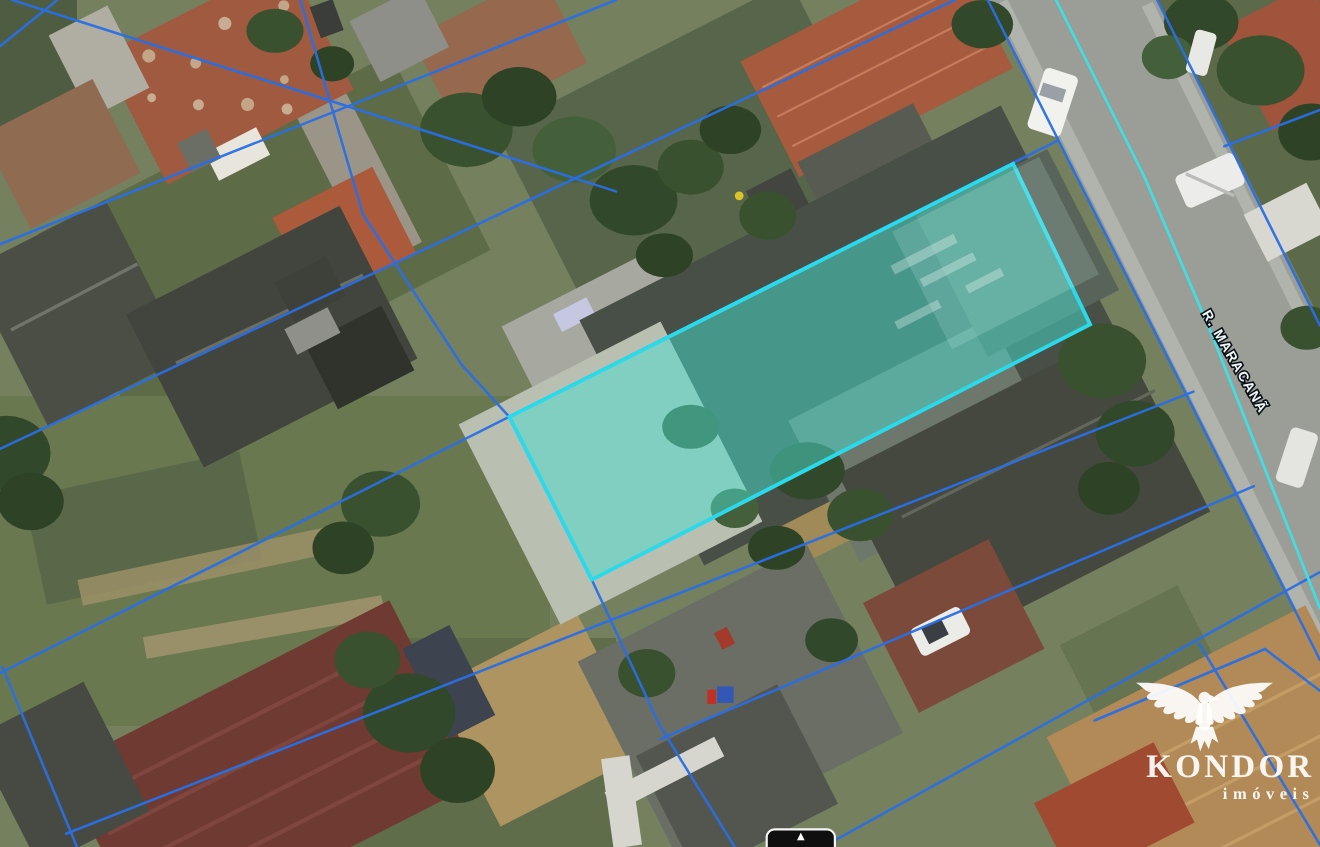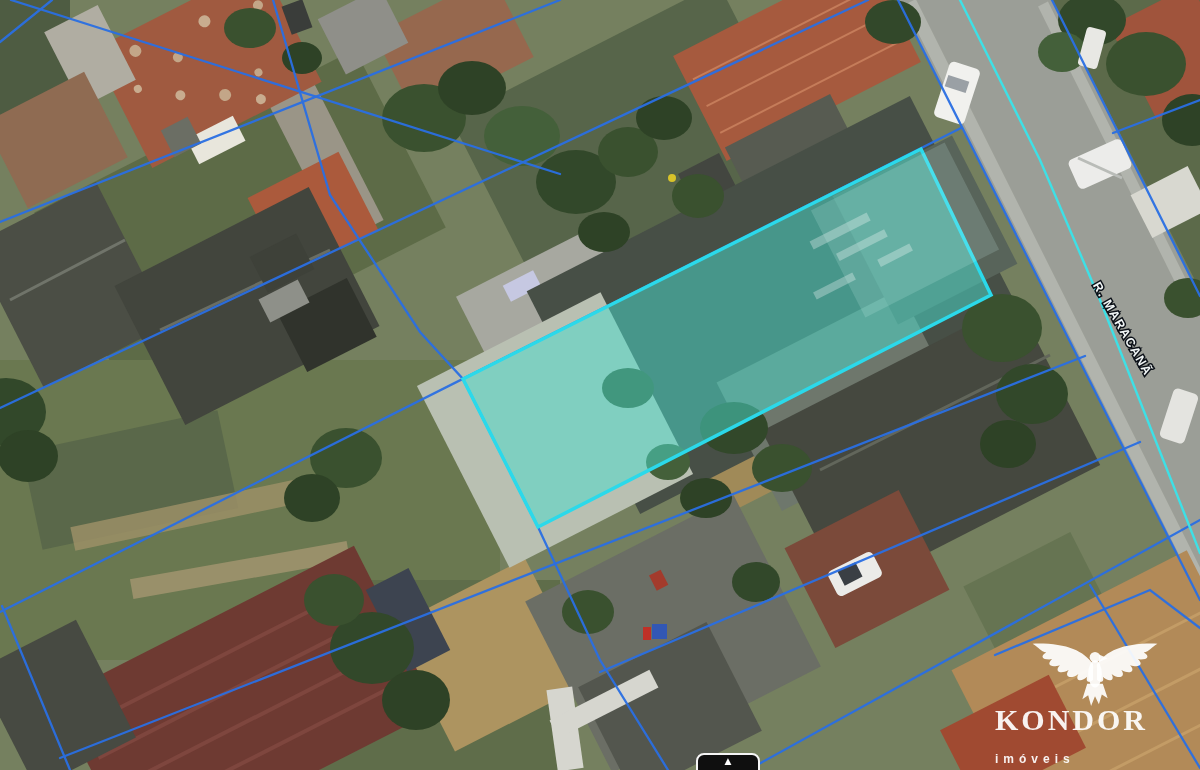--- a/index.html
+++ b/index.html
@@ -8,34 +8,34 @@
     font-family:"Liberation Sans", sans-serif;
     background:#75805f;
   }
   .stage svg.scene{position:absolute;left:0;top:0;display:block;}
   .street-label{
     font-family:"Liberation Sans", sans-serif;
     font-size:12.5px;font-weight:bold;letter-spacing:1.5px;
     paint-order:stroke;stroke:#0c1118;stroke-width:3px;
   }
   .watermark{
-    position:absolute;left:995px;top:631px;width:200px;
-    text-align:left;pointer-events:none;
+    position:absolute;left:995px;top:608px;width:200px;
+    text-align:right;pointer-events:none;
     color:rgba(255,255,255,0.92);
   }
   .watermark .eagle{display:block;margin:0 auto;}
   .brand-name{
     font-family:"Liberation Serif", serif;
     font-size:30px;font-weight:bold;letter-spacing:3px;
     line-height:1.0;margin-top:-4px;
   }
   .brand-tagline{
-    font-family:Liberation Sans, sans-serif;
-    font-size:12px;font-weight:bold;letter-spacing:5px;
-    line-height:1.1;margin-top:18px;
+    font-family:Liberation Serif, serif;
+    font-size:15px;font-weight:bold;letter-spacing:5px;
+    line-height:1.1;margin-top:2px;
   }
   .expand-btn{
     position:absolute;left:696px;top:753px;width:64px;height:30px;
     background:#0f0f0f;border:2.5px solid #f5f5f5;border-radius:8px;
     display:flex;align-items:flex-start;justify-content:center;
     cursor:pointer;padding:0;
   }
   .expand-btn span{
     color:#ffffff;font-size:9px;line-height:13px;
     font-family:"DejaVu Sans", sans-serif;

